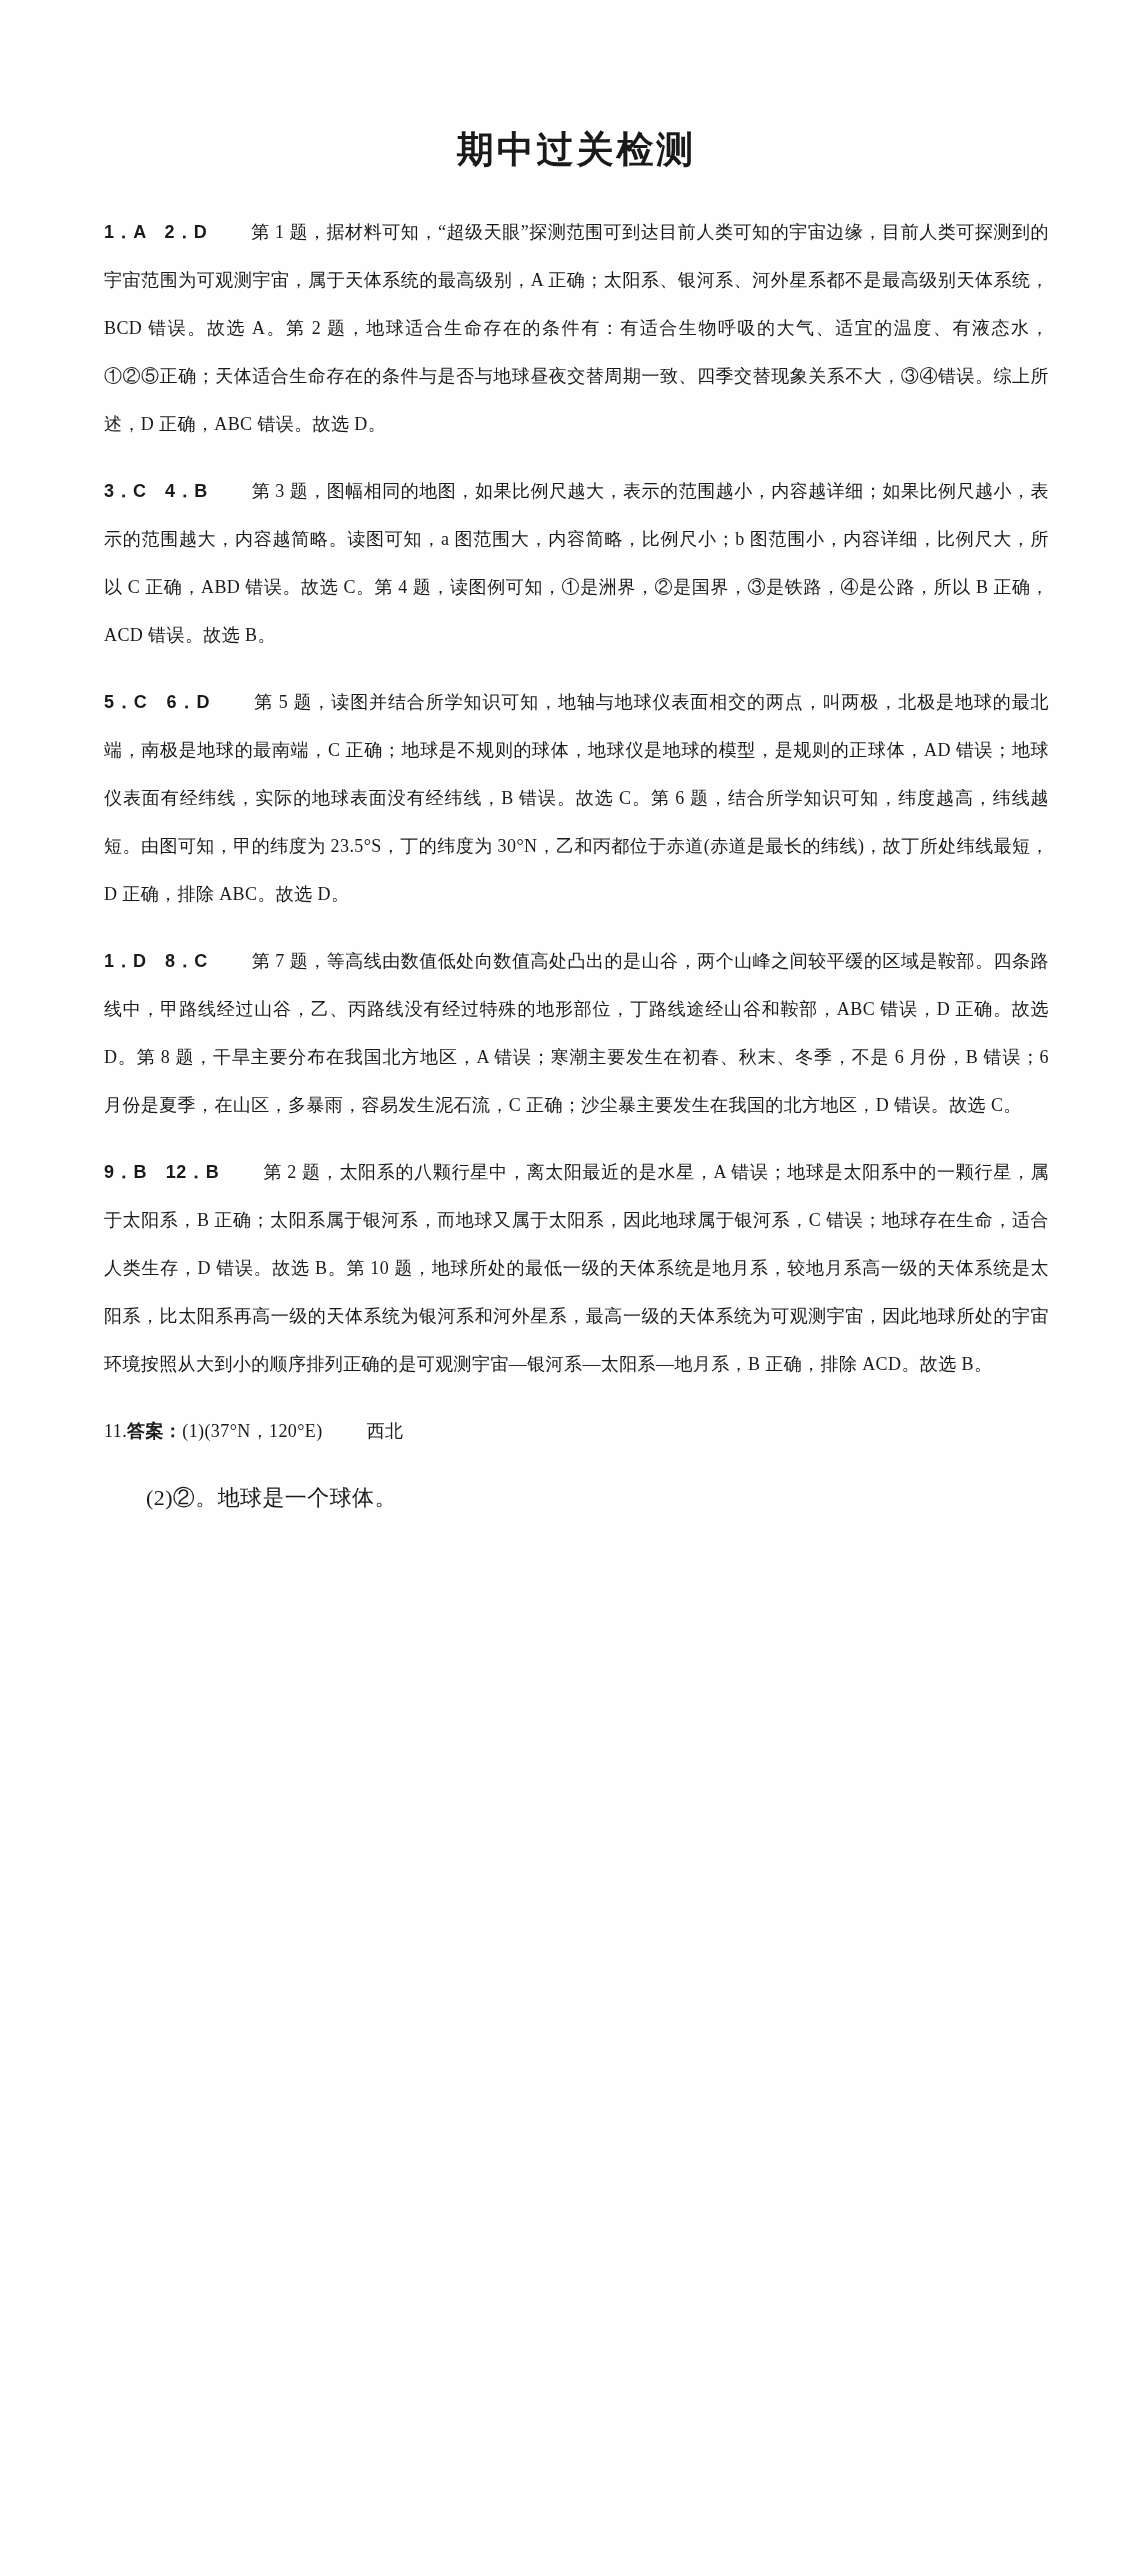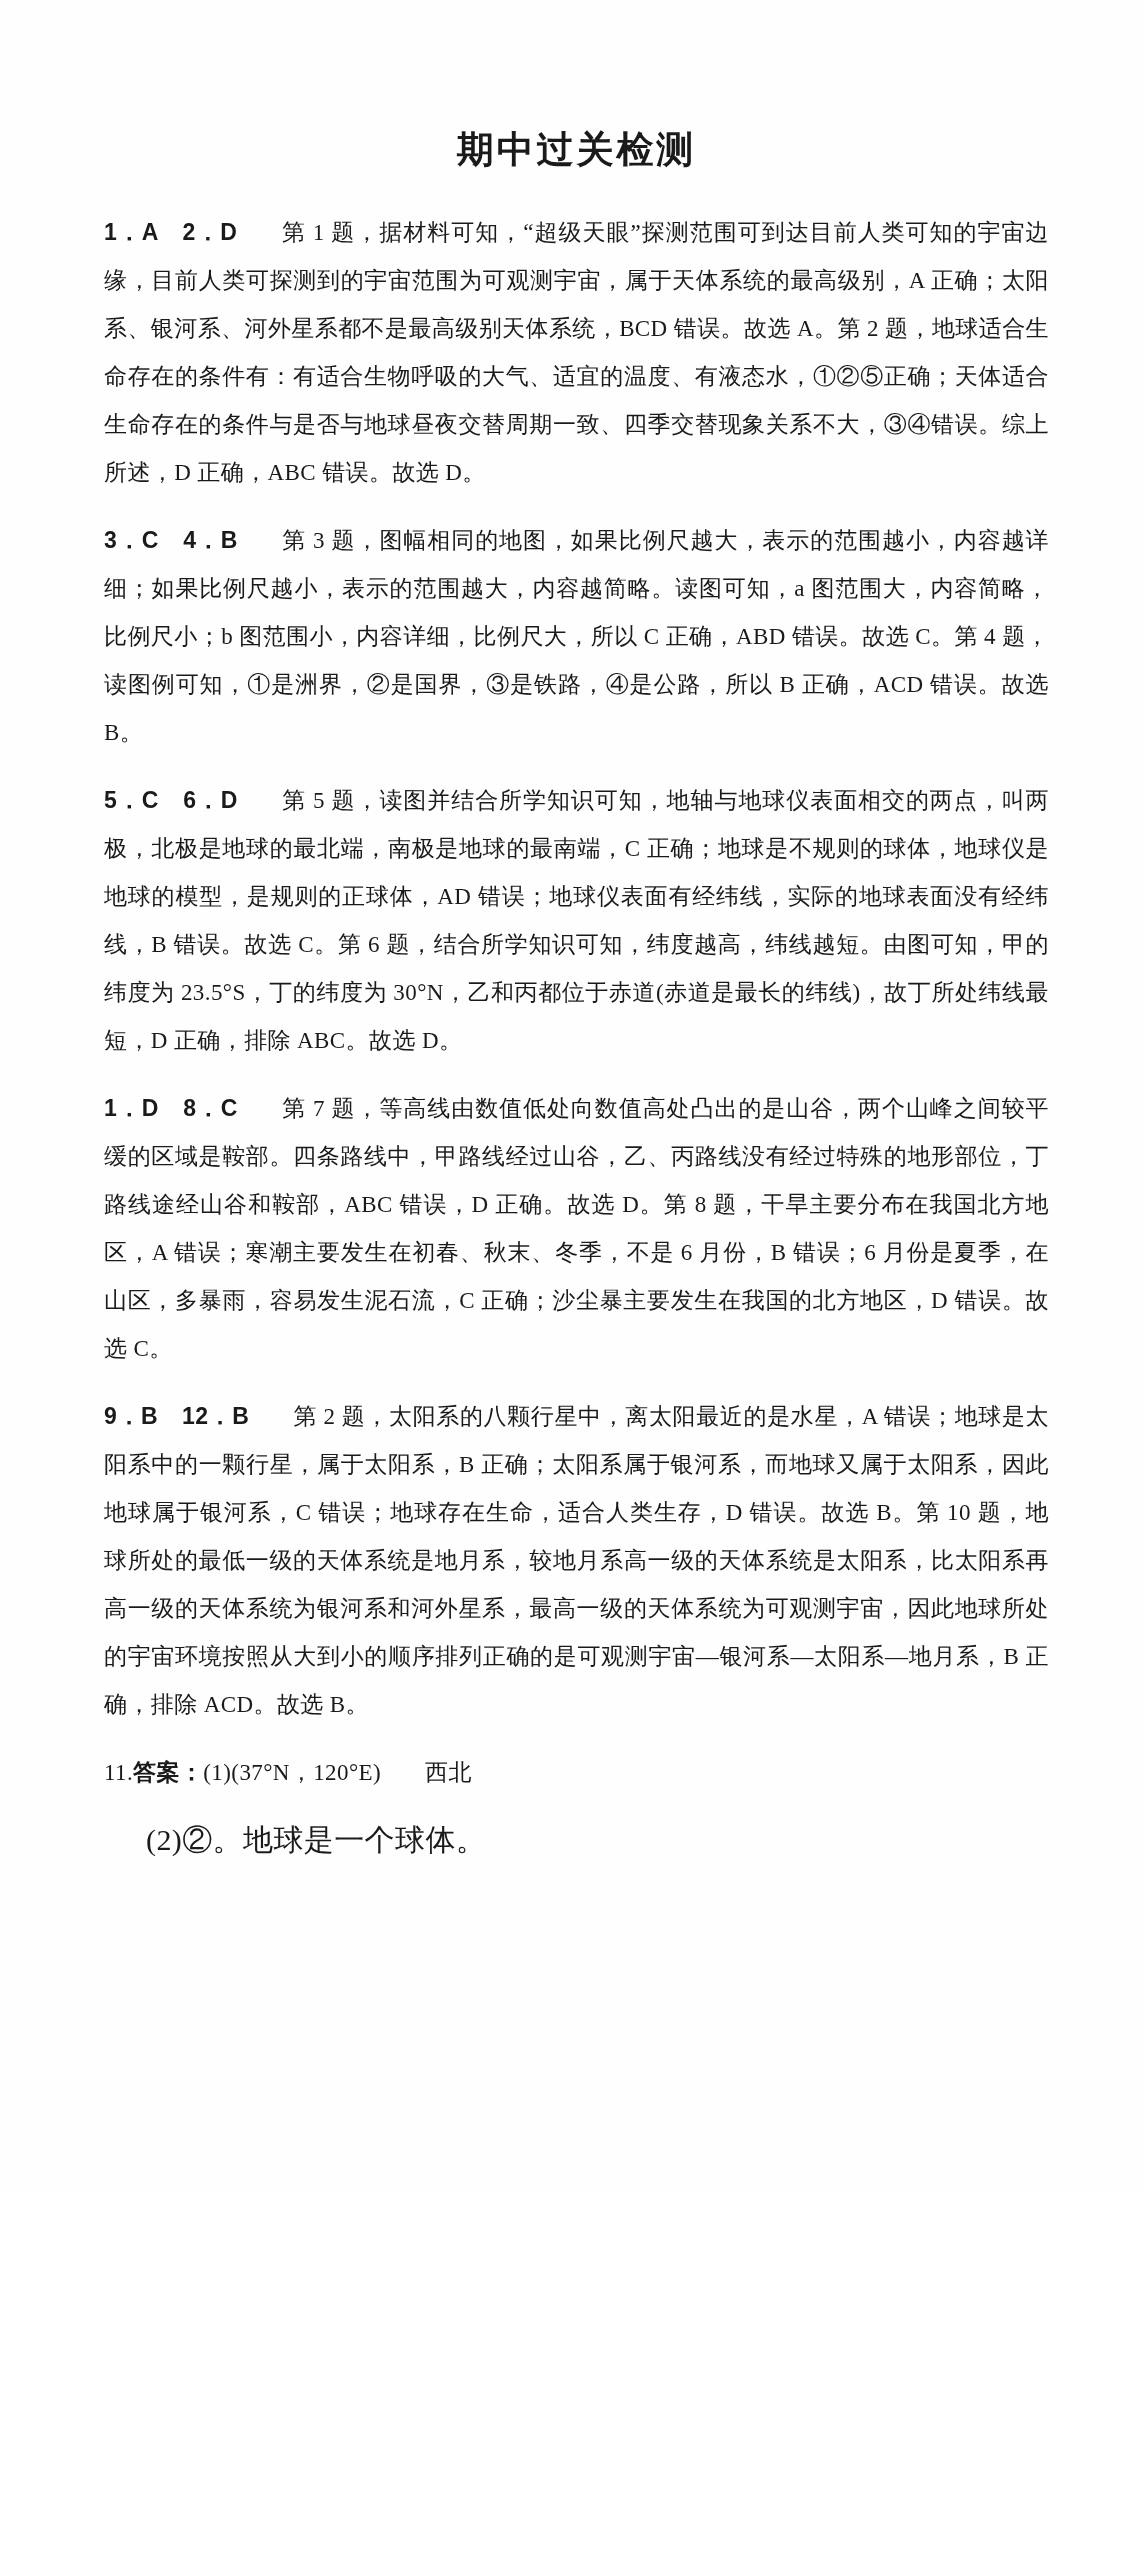--- a/index.html
+++ b/index.html
@@ -31,29 +31,29 @@
   }
   .doc-title {
     text-align: center;
     font-size: 37px;
     font-weight: bold;
     letter-spacing: 2.9px;
     margin: 0 0 33px 0;
     font-family: "Liberation Sans", "DejaVu Sans", sans-serif;
   }
   .para {
-    font-size: 23px;
+    font-size: 18px;
     line-height: 48px;
     text-align: justify;
     text-justify: inter-ideograph;
     margin: 0 0 19px 0;
     letter-spacing: 0.4px;
   }
   .sub {
-    font-size: 30px;
+    font-size: 22px;
     line-height: 48px;
     text-align: justify;
     margin: 0 0 3.9px 0;
     padding-left: 42px;
     letter-spacing: 0.4px;
   }
   .ans-label {
     font-weight: bold;
     font-family: "Liberation Sans", "DejaVu Sans", sans-serif;
   }

